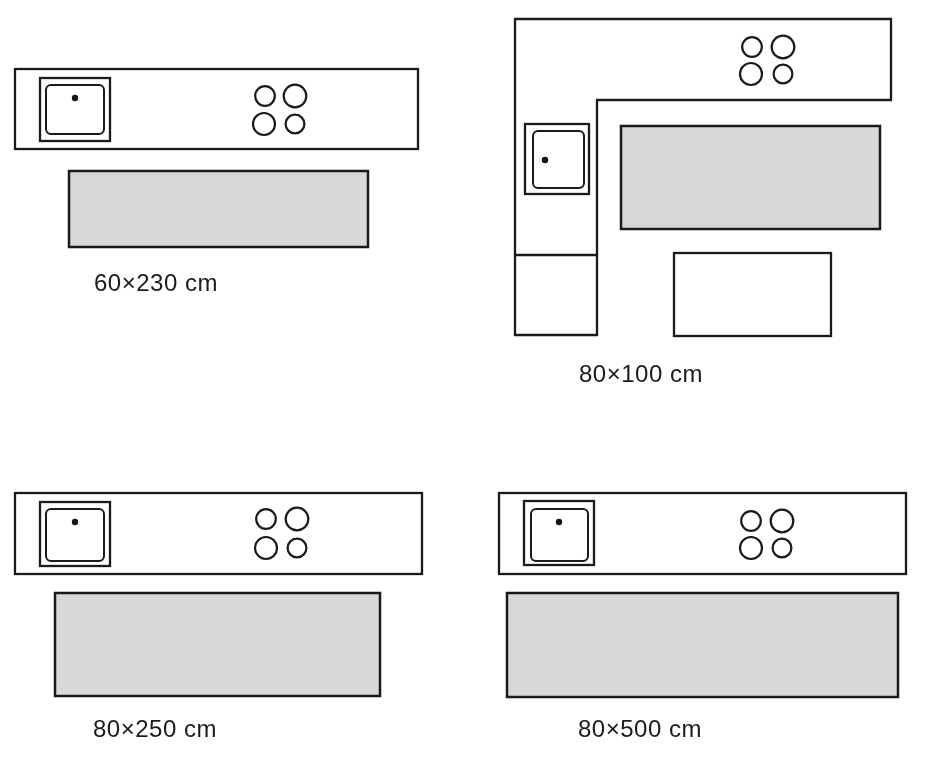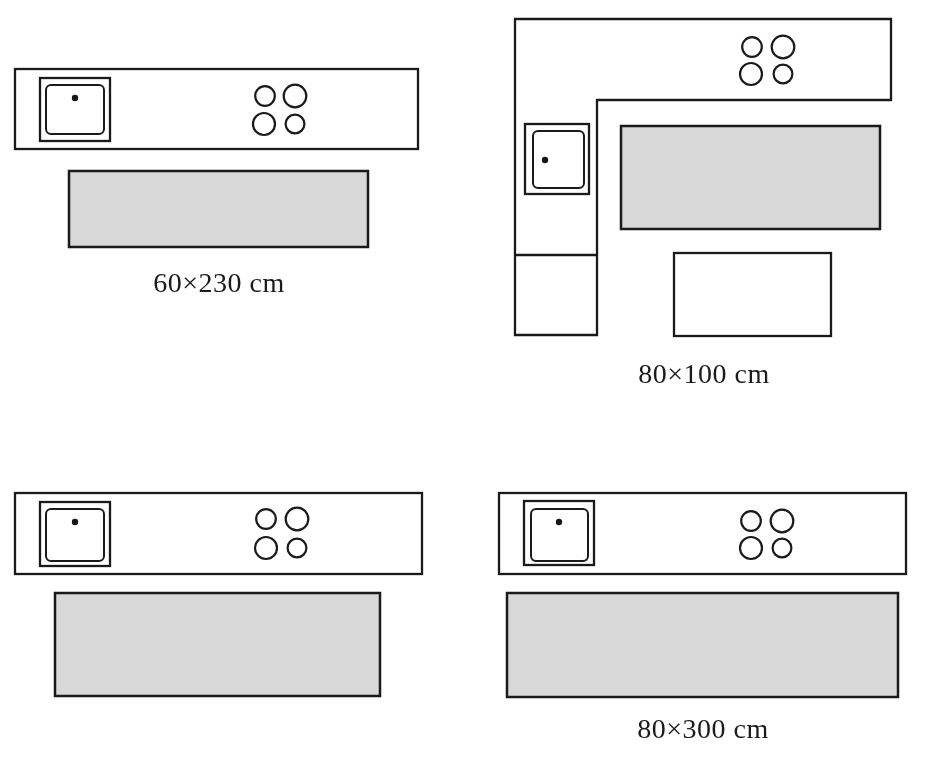--- a/index.html
+++ b/index.html
@@ -38,26 +38,24 @@
     stroke-width: 2.5;
     fill: #d8d8d8;
   }
   .divider {
     stroke: var(--line, #1a1a1a);
     stroke-width: 2.3;
   }
   .size-label {
     position: absolute;
     width: 250px;
-    text-align: center;
-    font-size: 28px;
+    font-size: 24px;
     line-height: 30px;
     letter-spacing: 0.5px;
     color: #1b1b1b;
-    font-family: Liberation Serif, serif;
   }
   :root { --line: #1a1a1a; }
 </style>
 </head>
 <body>
 
 <div class="canvas">
 
   <svg class="drawing" width="930" height="760" viewBox="0 0 930 760">
 
@@ -107,15 +105,16 @@
       <circle class="burner" cx="751" cy="521" r="9.8"></circle>
       <circle class="burner" cx="782" cy="521" r="11.3"></circle>
       <circle class="burner" cx="751" cy="548" r="11"></circle>
       <circle class="burner" cx="782" cy="548" r="9.4"></circle>
       <rect class="rug" x="507" y="593" width="391" height="104" fill="#d8d8d8"></rect>
     </g>
   </svg>
 
   <div class="size-label" style="left:94px;  top:268px;">60×230 cm</div>
   <div class="size-label" style="left:579px; top:359px;">80×100 cm</div>
-  <div class="size-label" style="left:578px; top:714px;">80×300 cm</div>
+  <div class="size-label" style="left:93px;  top:714px;">80×250 cm</div>
+  <div class="size-label" style="left:578px; top:714px;">80×500 cm</div>
 
 </div>
 
 </body></html>

